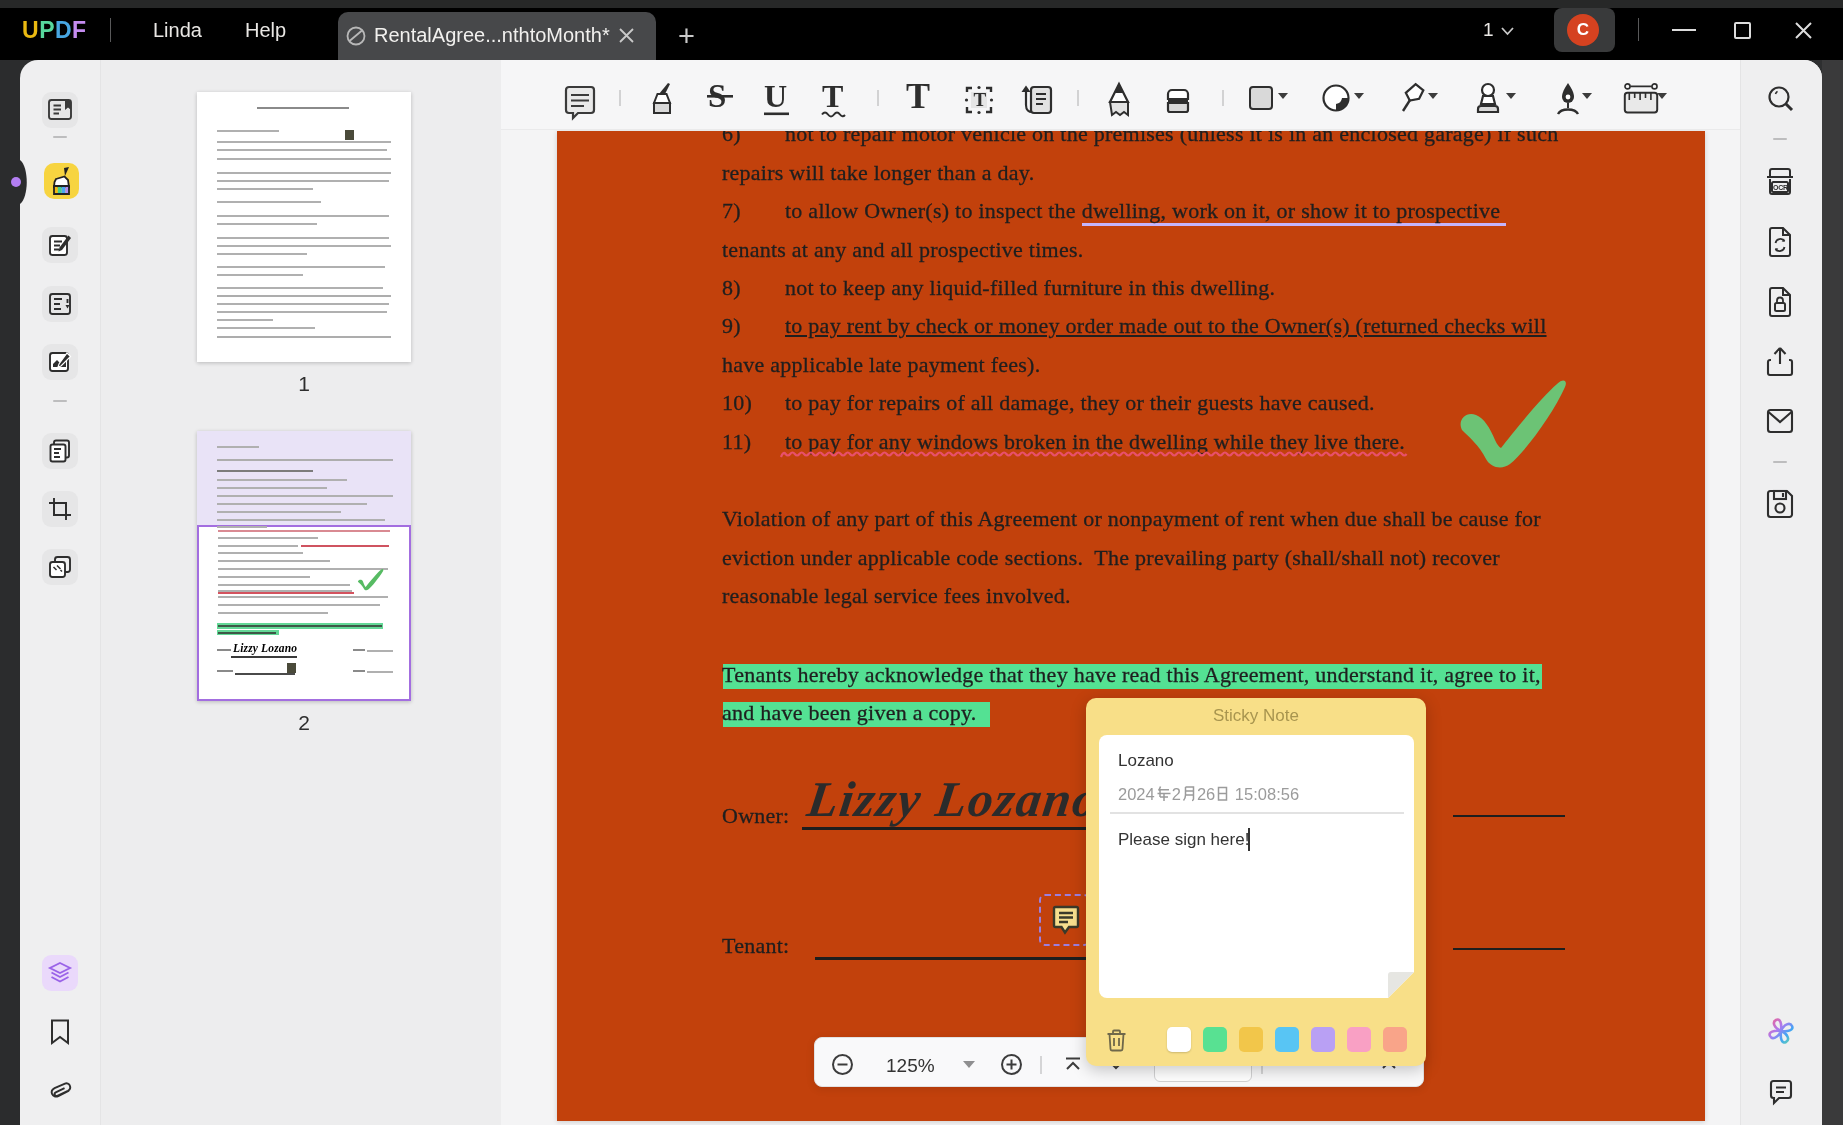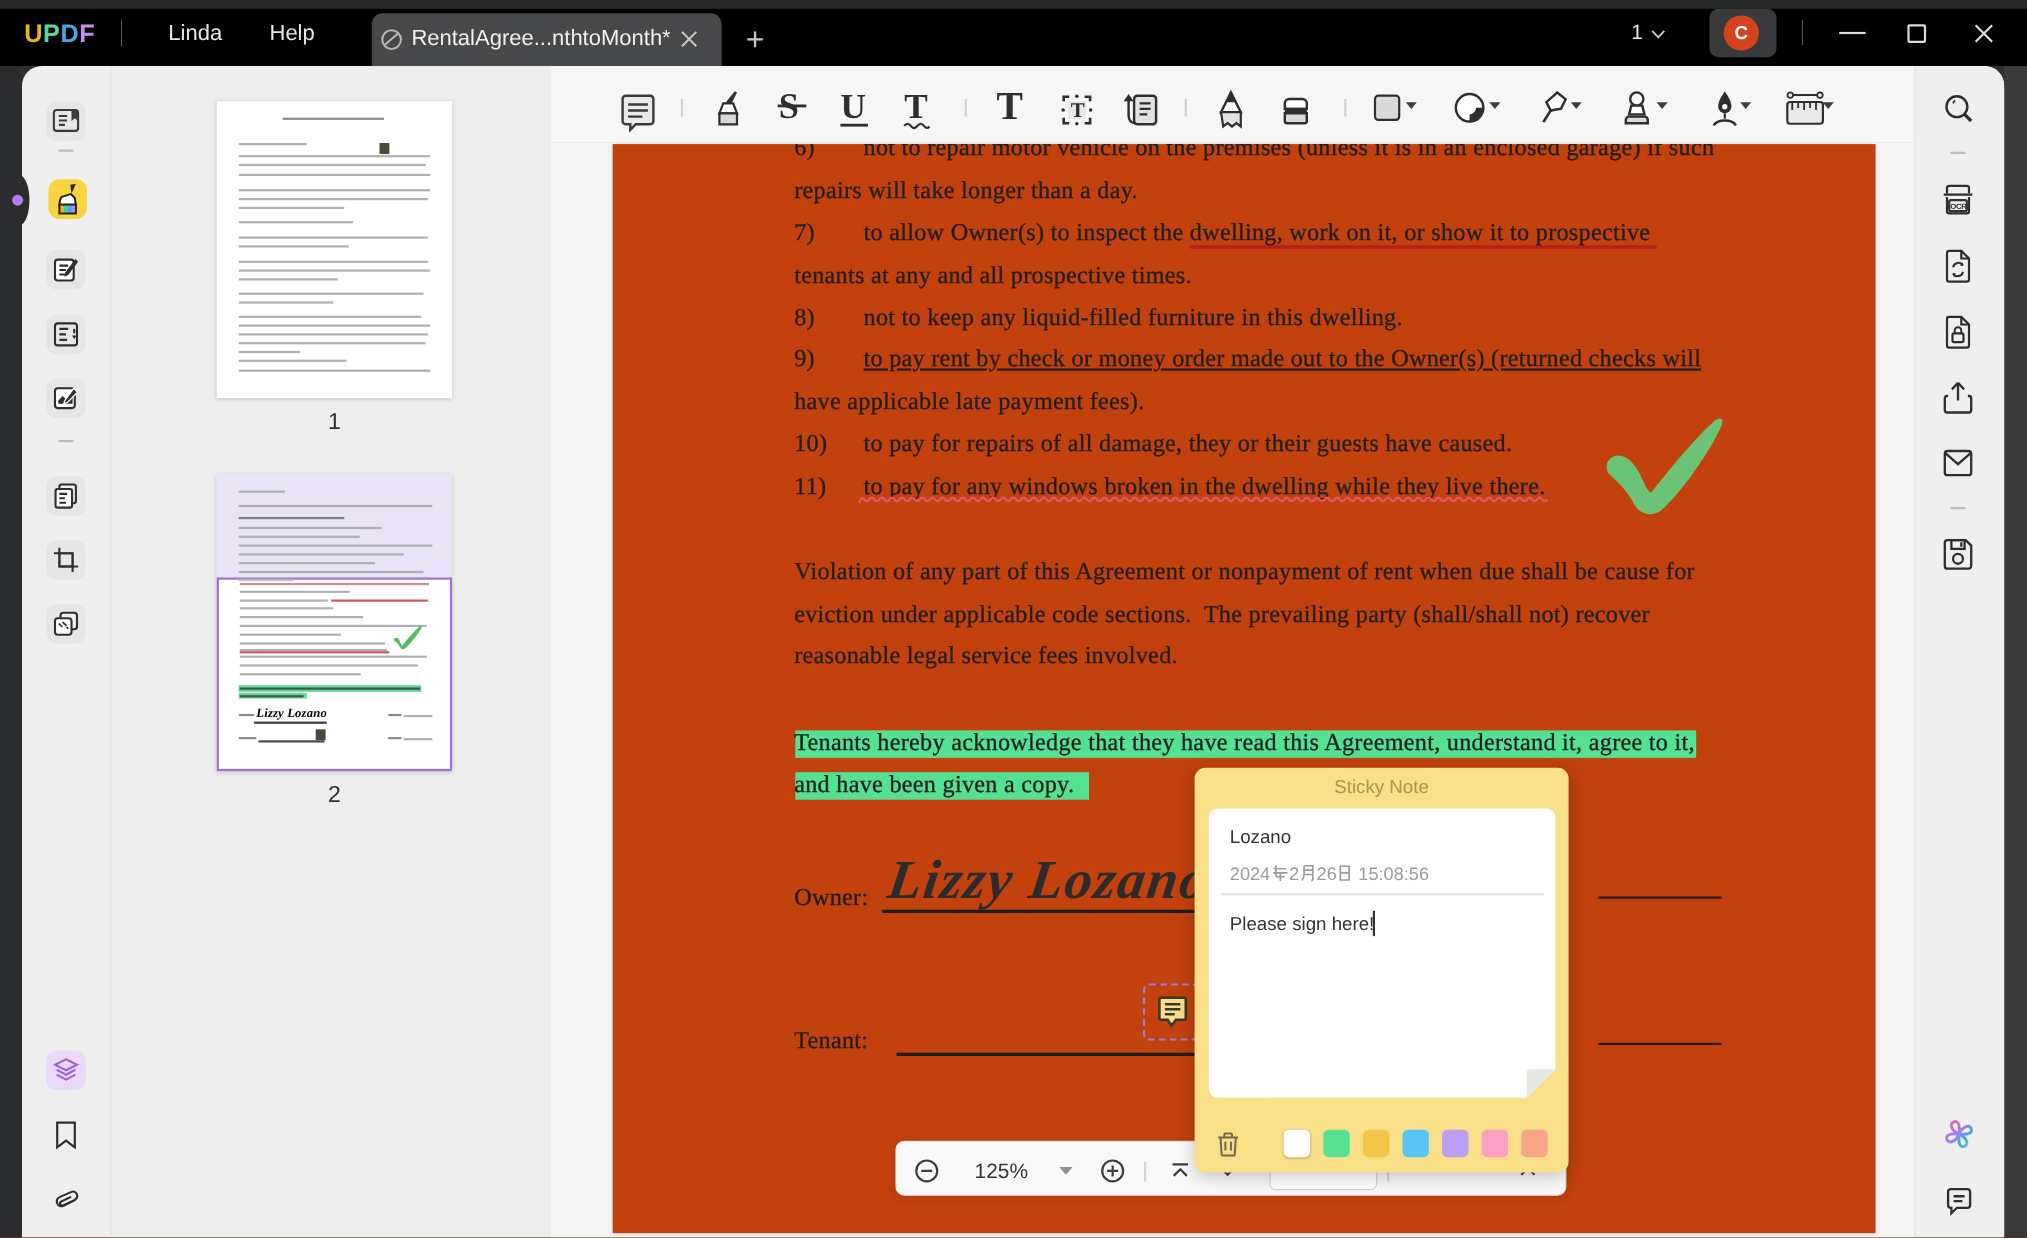--- a/index.html
+++ b/index.html
@@ -309,21 +309,21 @@
         </svg>
       <div class="caret" style="left:1156px;top:33px;"></div>
     </div>
     <div id="docview">
       <div id="page">
 
         <div class="abs" style="left:166px;top:532.5px;width:819px;height:25px;background:#54e193;"></div>
         <div class="abs" style="left:166px;top:571px;width:267px;height:25px;background:#54e193;"></div>
         <div class="dl" style="left:165px;top:-8.6px;"><span class="n">6)</span>not to repair motor vehicle on the premises (unless it is in an enclosed garage) if such</div>
         <div class="dl" style="left:165px;top:29.8px;">repairs will take longer than a day.</div>
-        <div class="dl" style="left:165px;top:68.2px;"><span class="n">7)</span>to allow Owner(s) to inspect the <span style="border-bottom:3px solid #b91c1c;">dwelling, work on it, or show it to prospective&nbsp;</span></div>
+        <div class="dl" style="left:165px;top:68.2px;"><span class="n">7)</span>to allow Owner(s) to inspect the <span style="border-bottom:3px solid #c4b5fd;">dwelling, work on it, or show it to prospective&nbsp;</span></div>
         <div class="dl" style="left:165px;top:106.6px;">tenants at any and all prospective times.</div>
         <div class="dl" style="left:165px;top:145px;"><span class="n">8)</span>not to keep any liquid-filled furniture in this dwelling.</div>
         <div class="dl" style="left:165px;top:183.4px;text-decoration:underline;"><span class="n">9)</span>to pay rent by check or money order made out to the Owner(s) (returned checks will</div>
         <div class="dl" style="left:165px;top:221.8px;">have applicable late payment fees).</div>
         <div class="dl" style="left:165px;top:260.2px;"><span class="n">10)</span>to pay for repairs of all damage, they or their guests have caused.</div>
         <div class="dl" style="left:165px;top:298.6px;"><span class="n">11)</span>to pay for any windows broken in the dwelling while they live there.</div>
         <svg style="left:224px;top:318px;" width="626" height="12" viewBox="0 0 626 12">
             <path d="M0 8 Q 2.3 2, 4.6 5 T 9.2 5 T 13.8 5 T 18.4 5 T 23 5 T 27.6 5 T 32.2 5 T 36.8 5 T 41.4 5 T 46 5 T 50.6 5 T 55.2 5 T 59.8 5 T 64.4 5 T 69 5 T 73.6 5 T 78.2 5 T 82.8 5 T 87.4 5 T 92 5 T 96.6 5 T 101.2 5 T 105.8 5 T 110.4 5 T 115 5 T 119.6 5 T 124.2 5 T 128.8 5 T 133.4 5 T 138 5 T 142.6 5 T 147.2 5 T 151.8 5 T 156.4 5 T 161 5 T 165.6 5 T 170.2 5 T 174.8 5 T 179.4 5 T 184 5 T 188.6 5 T 193.2 5 T 197.8 5 T 202.4 5 T 207 5 T 211.6 5 T 216.2 5 T 220.8 5 T 225.4 5 T 230 5 T 234.6 5 T 239.2 5 T 243.8 5 T 248.4 5 T 253 5 T 257.6 5 T 262.2 5 T 266.8 5 T 271.4 5 T 276 5 T 280.6 5 T 285.2 5 T 289.8 5 T 294.4 5 T 299 5 T 303.6 5 T 308.2 5 T 312.8 5 T 317.4 5 T 322 5 T 326.6 5 T 331.2 5 T 335.8 5 T 340.4 5 T 345 5 T 349.6 5 T 354.2 5 T 358.8 5 T 363.4 5 T 368 5 T 372.6 5 T 377.2 5 T 381.8 5 T 386.4 5 T 391 5 T 395.6 5 T 400.2 5 T 404.8 5 T 409.4 5 T 414 5 T 418.6 5 T 423.2 5 T 427.8 5 T 432.4 5 T 437 5 T 441.6 5 T 446.2 5 T 450.8 5 T 455.4 5 T 460 5 T 464.6 5 T 469.2 5 T 473.8 5 T 478.4 5 T 483 5 T 487.6 5 T 492.2 5 T 496.8 5 T 501.4 5 T 506 5 T 510.6 5 T 515.2 5 T 519.8 5 T 524.4 5 T 529 5 T 533.6 5 T 538.2 5 T 542.8 5 T 547.4 5 T 552 5 T 556.6 5 T 561.2 5 T 565.8 5 T 570.4 5 T 575 5 T 579.6 5 T 584.2 5 T 588.8 5 T 593.4 5 T 598 5 T 602.6 5 T 607.2 5 T 611.8 5 T 616.4 5 T 621 5 T 625.6 5" fill="none" stroke="#e8506b" stroke-width="2.2"></path>
           </svg>
         <div class="dl" style="left:165px;top:376.4px;">Violation of any part of this Agreement or nonpayment of rent when due shall be cause for</div>

